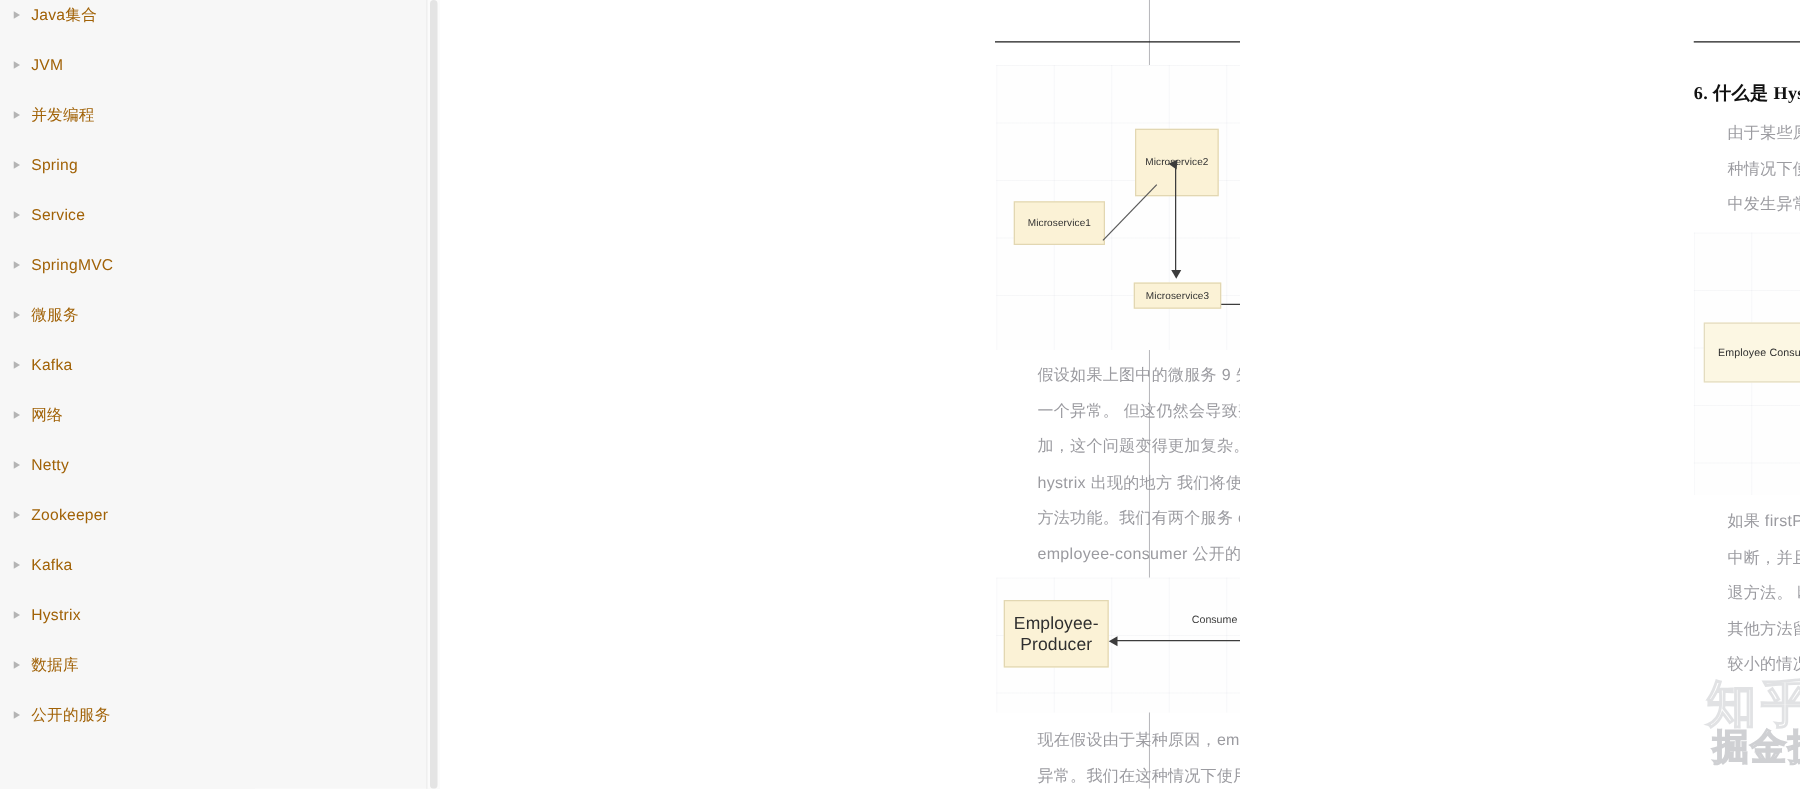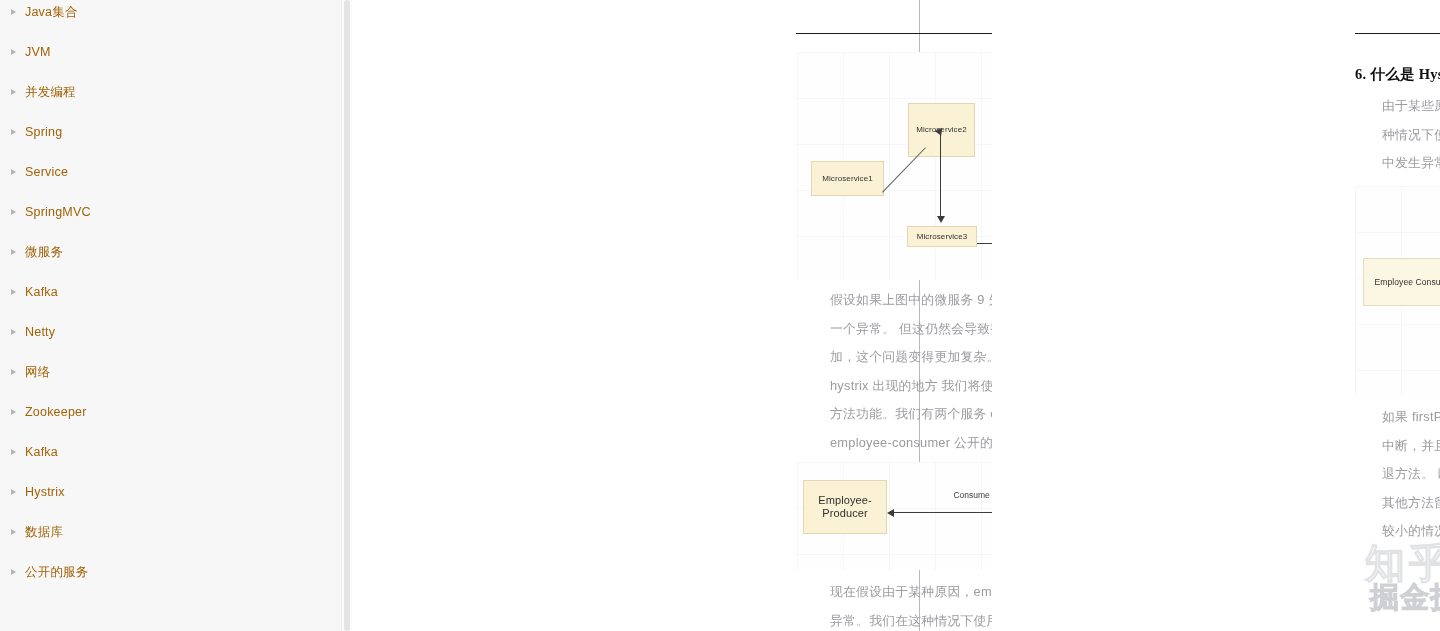--- a/index.html
+++ b/index.html
@@ -193,25 +193,25 @@
       <li class="nav-item">
         <span class="tri"></span>
         <span class="nav-label">微服务</span>
       </li>
       <li class="nav-item">
         <span class="tri"></span>
         <span class="nav-label">Kafka</span>
       </li>
       <li class="nav-item">
         <span class="tri"></span>
+        <span class="nav-label">网络</span>
+      </li>
+      <li class="nav-item">
+        <span class="tri"></span>
         <span class="nav-label">Netty</span>
-      </li>
-      <li class="nav-item">
-        <span class="tri"></span>
-        <span class="nav-label">网络</span>
       </li>
       <li class="nav-item">
         <span class="tri"></span>
         <span class="nav-label">Zookeeper</span>
       </li>
       <li class="nav-item">
         <span class="tri"></span>
         <span class="nav-label">Kafka</span>
       </li>
       <li class="nav-item">
@@ -281,21 +281,21 @@
       <div class="para" style="left:396px;top:286px;width:420px;">
         <div>假设如果上图中的微服务 9 失败了  那么使用传统方法我们将传播</div>
         <div>一个异常。 但这仍然会导致整个系统崩溃。  随着微服务数量的增</div>
         <div>加，这个问题变得更加复杂。 微服务的数量可以高达 1000 这是</div>
         <div>hystrix 出现的地方  我们将使用 Hystrix 在这种情况下的 Fallback</div>
         <div>方法功能。我们有两个服务 employee-consumer 使用由</div>
         <div>employee-consumer 公开的服务。  简化图如下所示</div>
       </div>
 
       <div class="figure" style="left:363px;top:462px;width:440px;height:108px;">
-        <div class="node ms" style="left:6px;top:18px;width:84px;height:54px;font-size:11px;">Employee-Producer</div>
+        <div class="node ms" style="left:6px;top:18px;width:84px;height:54px;font-size:14px;">Employee-Producer</div>
         <div class="node peach" style="left:281px;top:18px;width:103px;height:54px;font-size:8.5px;">Employee-Consumer</div>
 
         <div class="edge h" style="left:96px;top:50px;width:186px;"></div>
         <div class="arrowhead ah-left" style="left:90px;top:47px;"></div>
         <div class="edge-label" style="left:140px;top:28px;width:100px;">Consume Service</div>
       </div>
 
       <div class="para" style="left:396px;top:578px;width:420px;">
         <div>现在假设由于某种原因，employee-producer 公开的服务会抛出</div>
         <div>异常。我们在这种情况下使用 Hystrix 定义了一个回退方法。这种</div>

